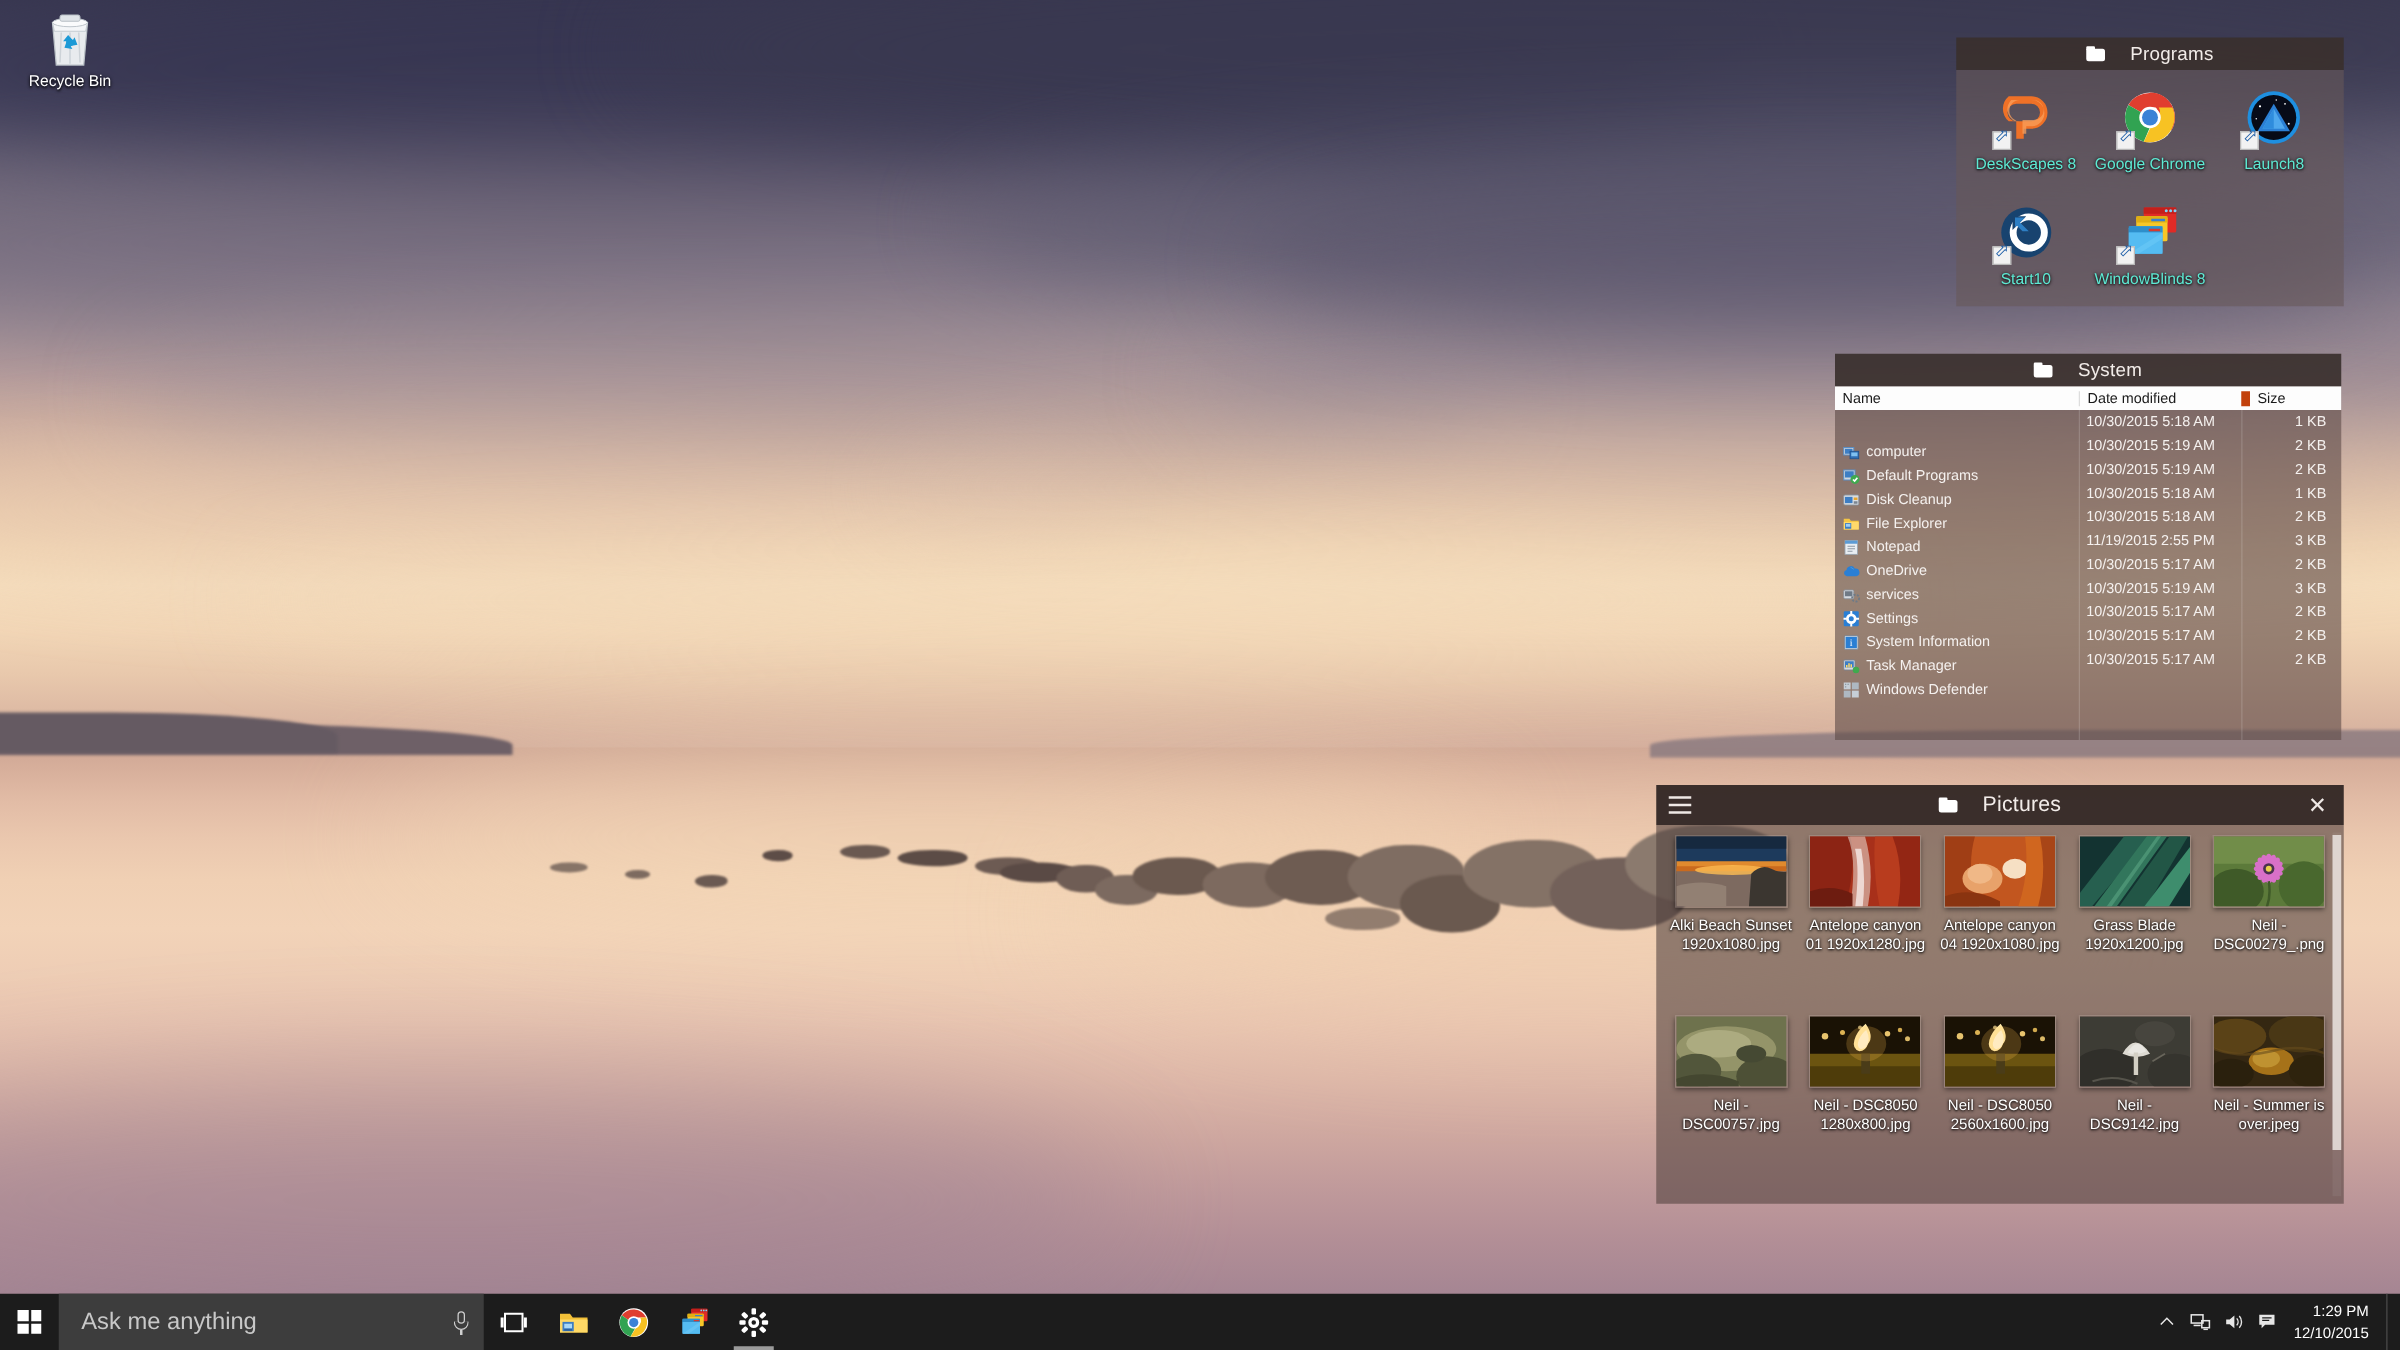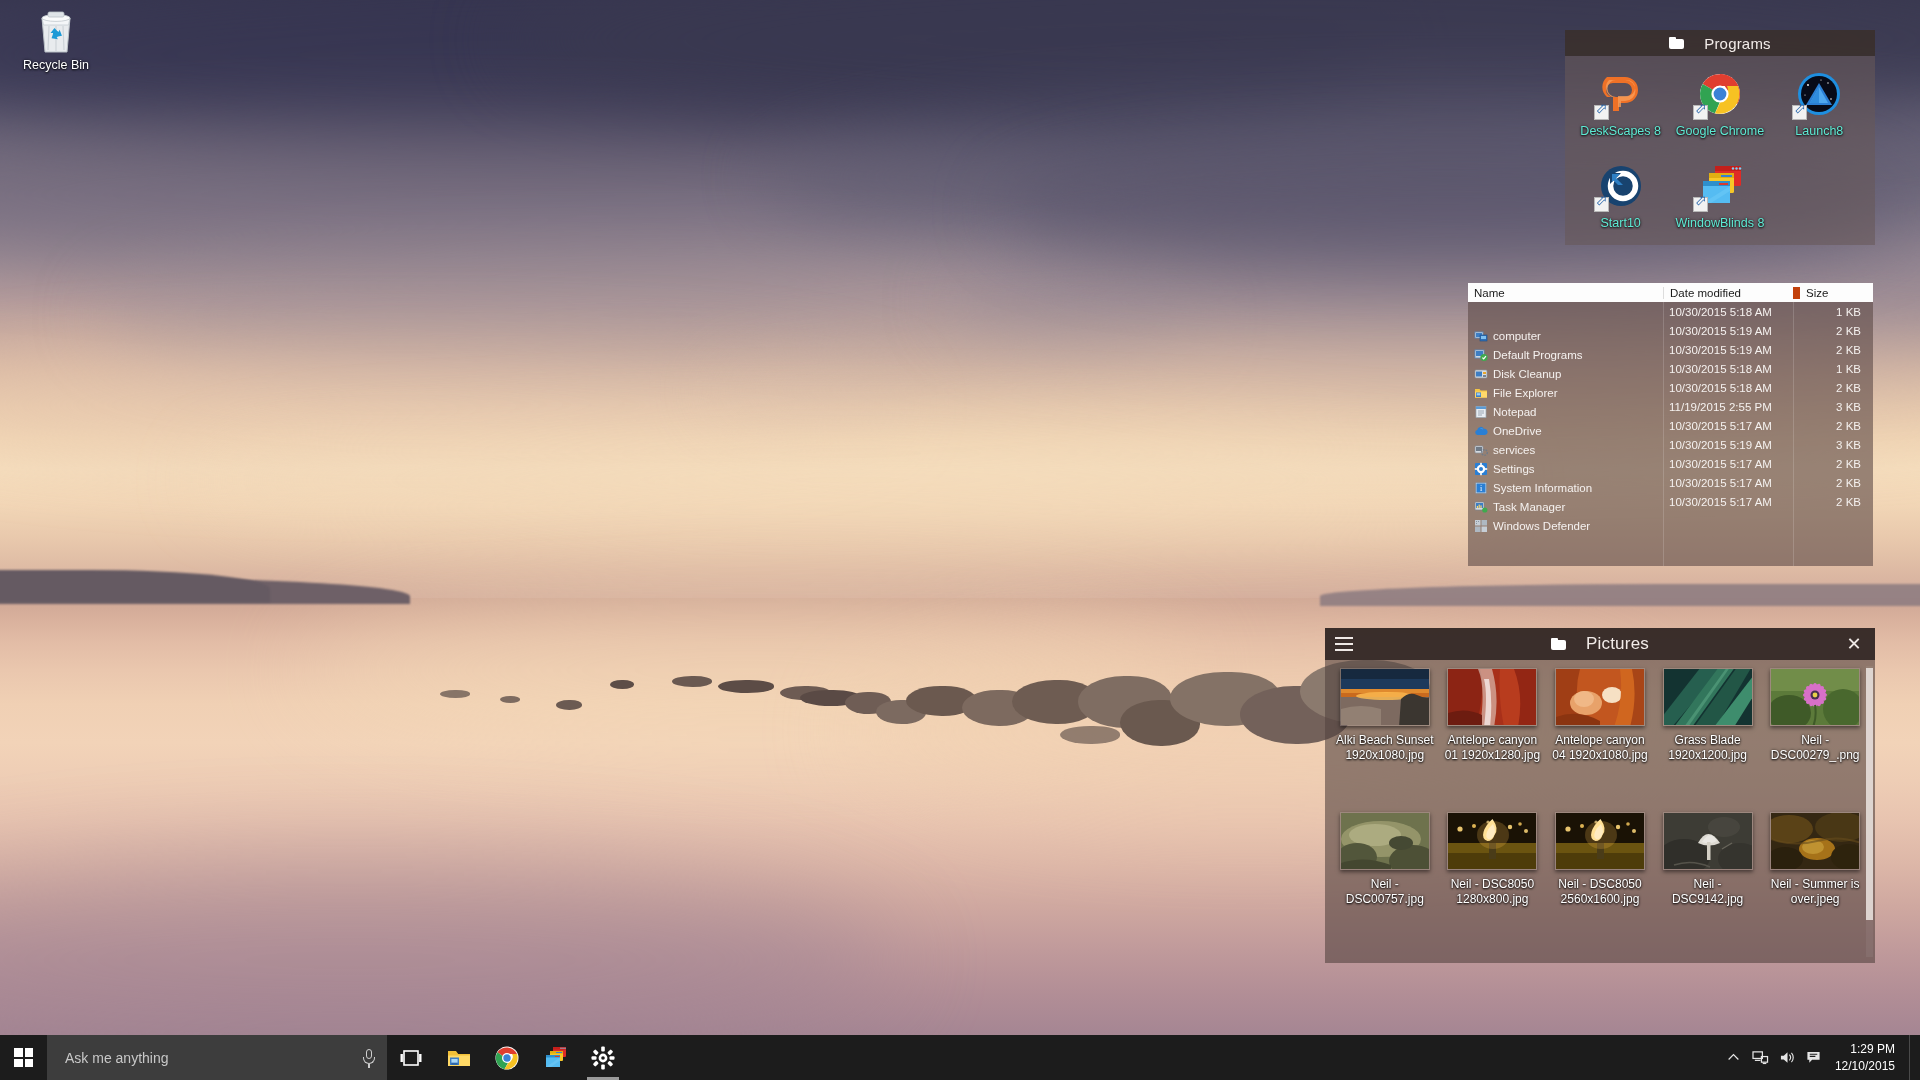--- a/index.html
+++ b/index.html
@@ -208,21 +208,21 @@
   }
   .win-logo i:nth-child(1){left:0;top:0}
   .win-logo i:nth-child(2){left:10.5px;top:0}
   .win-logo i:nth-child(3){left:0;top:10.5px}
   .win-logo i:nth-child(4){left:10.5px;top:10.5px}
 
   #cortana-search {
     width:340px; height:45px; background:#3d3d3d; display:flex; align-items:center;
     padding:0 10px 0 18px; cursor:text;
   }
-  #cortana-search .ctext { flex:1; font-size:14px; color:#c8c8c8; }
+  #cortana-search .ctext { flex:1; font-size:19px; color:#c8c8c8; }
   .mic-icon { width:16px; height:20px; position:relative; cursor:pointer; }
   .mic-icon .mbody {
     position:absolute; left:5px; top:1px; width:6px; height:10px;
     border:1.4px solid #cfcfcf; border-radius:3px;
   }
   .mic-icon .marc {
     position:absolute; left:2px; top:9px; width:12px; height:7px;
     border:1.4px solid #cfcfcf; border-top:none; border-radius:0 0 7px 7px;
   }
   .mic-icon .mstem {
@@ -413,20 +413,24 @@
         </svg>
         <div class="shortcut-arrow"></div>
       </div>
       <div class="prog-label">WindowBlinds 8</div>
     </div>
 
   </div>
 </div>
 
 <div class="fence" id="fence-system">
+  <div class="fence-title">
+    <span class="folder-glyph"></span>
+    <span class="ftitle-text">System</span>
+  </div>
   <div class="fence-body">
     <div class="sys-header">
       <div class="c-name">Name</div>
       <div class="c-date">Date modified</div>
       <div class="c-size">Size</div>
     </div>
     <div class="sys-rows">
       <div class="divider" style="left:195px;"></div>
       <div class="divider" style="left:325px;"></div>
 

